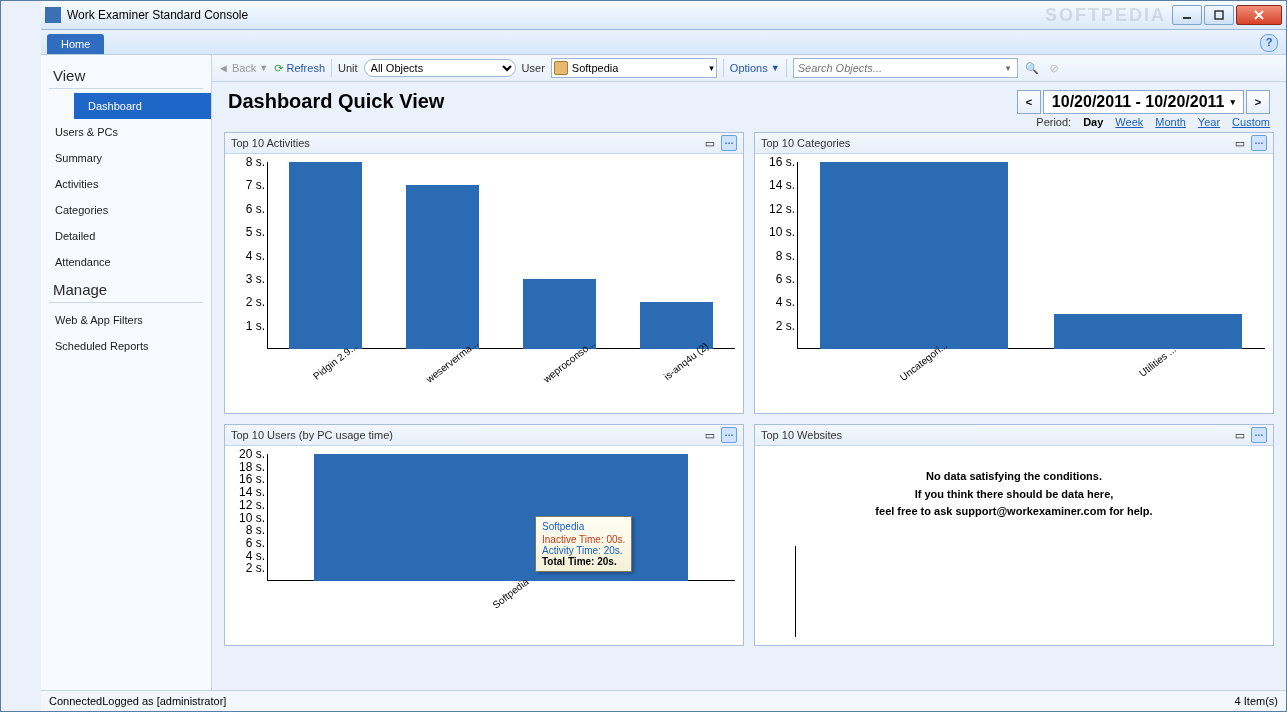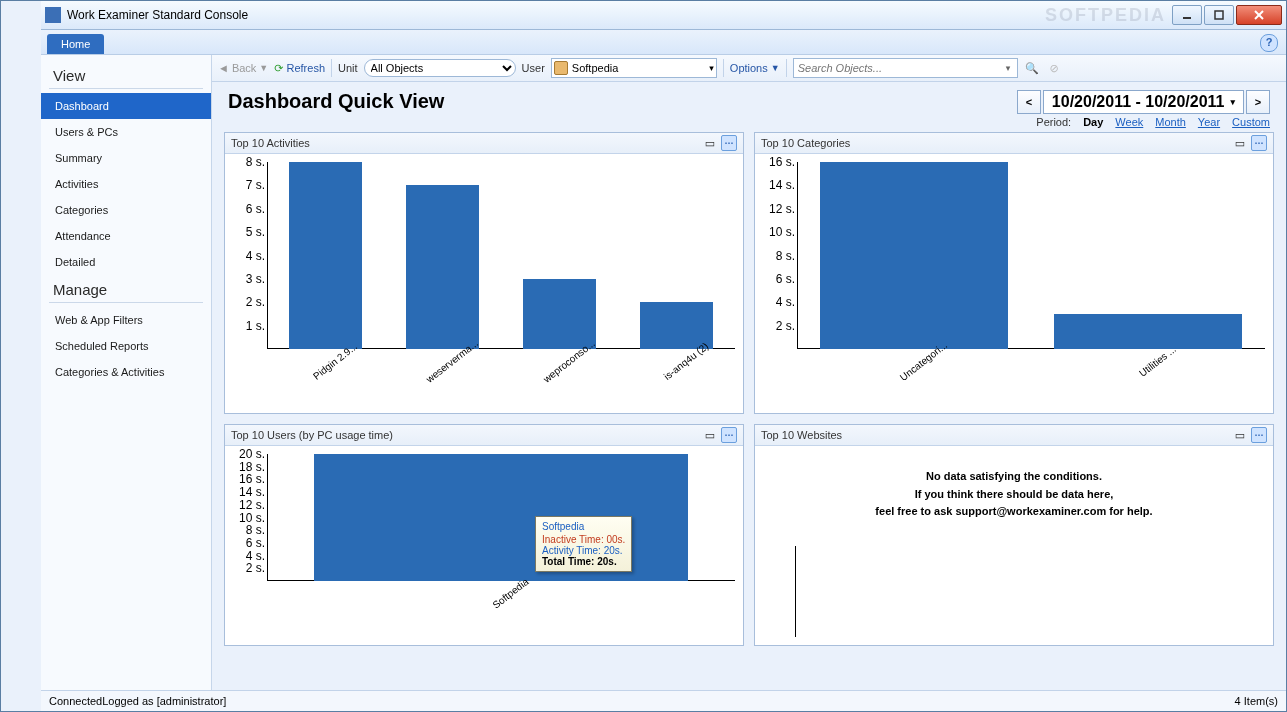--- a/index.html
+++ b/index.html
@@ -17,21 +17,21 @@
   .ribbon{height:24px;background:linear-gradient(#eaf2fc,#d8e7fa);display:flex;align-items:flex-end;padding:0 6px;border-bottom:1px solid #b9cde6;position:relative;}
   .ribbon .home-tab{background:#2f6dc0;color:#fff;padding:4px 14px;border-radius:3px 3px 0 0;font-size:11px;cursor:pointer;}
   .help-icon{position:absolute;right:8px;top:4px;width:16px;height:16px;border-radius:8px;background:#cfe3ff;border:1px solid #6b9fdd;color:#2b63b5;text-align:center;line-height:14px;font-weight:bold;cursor:pointer;}
   
   .body{flex:1;display:flex;min-height:0;}
   
   .sidebar{width:170px;background:#f7fafe;border-right:1px solid #c6d6ea;display:flex;flex-direction:column;padding-top:6px;}
   .side-head{font-size:15px;padding:6px 12px 2px;color:#2a2a2a;}
   .side-sep{height:1px;background:#cbd8e9;margin:2px 8px 4px;}
   .side-item{padding:7px 14px;color:#1a1a1a;cursor:pointer;}
-  .side-item.active{background:#1f66c9;color:#fff;}
+  .side-item.active{background:#1f66c9;color:#fff;margin-left:33px;}
   
   .main{flex:1;display:flex;flex-direction:column;min-width:0;}
   
   .toolbar{height:26px;background:linear-gradient(#f5f9fe,#e8f0fa);border-bottom:1px solid #c2d3e9;display:flex;align-items:center;gap:6px;padding:0 6px;}
   .tb-btn{display:flex;align-items:center;gap:3px;color:#2656a6;cursor:pointer;}
   .tb-btn.disabled{color:#9a9a9a;cursor:default;}
   .tb-sep{width:1px;height:18px;background:#c2d3e9;}
   .tb-label{color:#333;}
   .tb-select,.tb-input{height:18px;border:1px solid #9db8d7;background:#fff;font-size:11px;}
   .tb-select{padding:0 2px;}
@@ -120,28 +120,27 @@
   <div class="body">
 
     <div class="sidebar">
       <div class="side-head">View</div>
       <div class="side-sep"></div>
       <div class="side-item active">Dashboard</div>
       <div class="side-item">Users &amp; PCs</div>
       <div class="side-item">Summary</div>
       <div class="side-item">Activities</div>
       <div class="side-item">Categories</div>
+      <div class="side-item">Detailed</div>
       <div class="side-item">Attendance</div>
-      <div class="side-item">Detailed</div>
 
       <div class="side-head">Manage</div>
       <div class="side-sep"></div>
       <div class="side-item">Web &amp; App Filters</div>
       <div class="side-item">Scheduled Reports</div>
-      <div class="side-item">Categories &amp; Activities</div>
     </div>
 
     <div class="main">
 
       <div class="toolbar">
         <span class="tb-btn disabled">
           <span>◄</span>
           <span>Back</span>
           <span class="caret">▼</span>
         </span>

